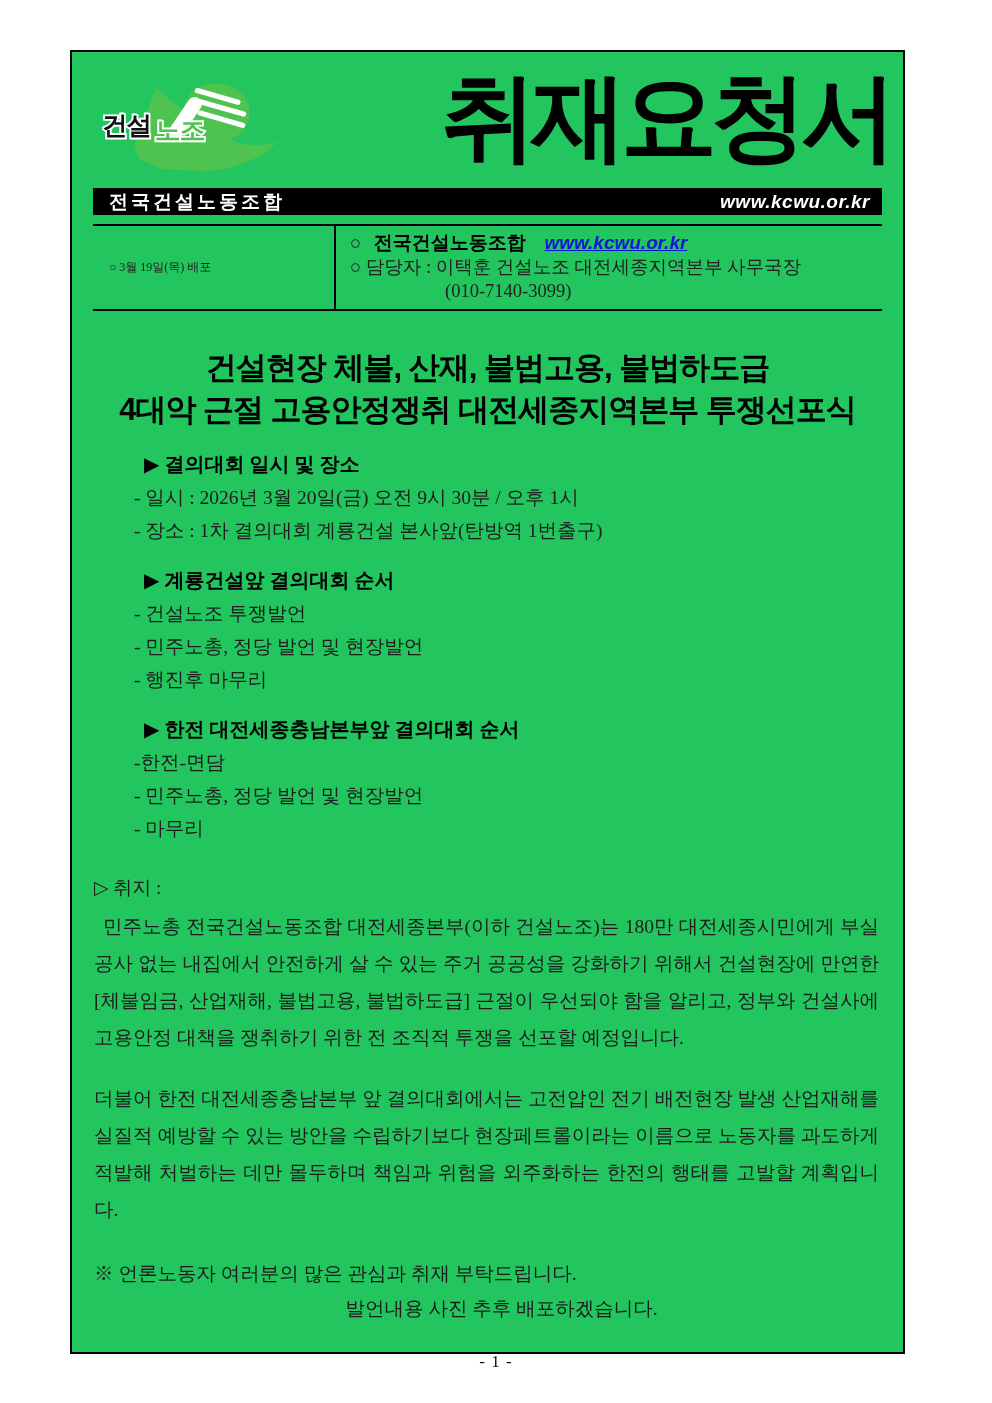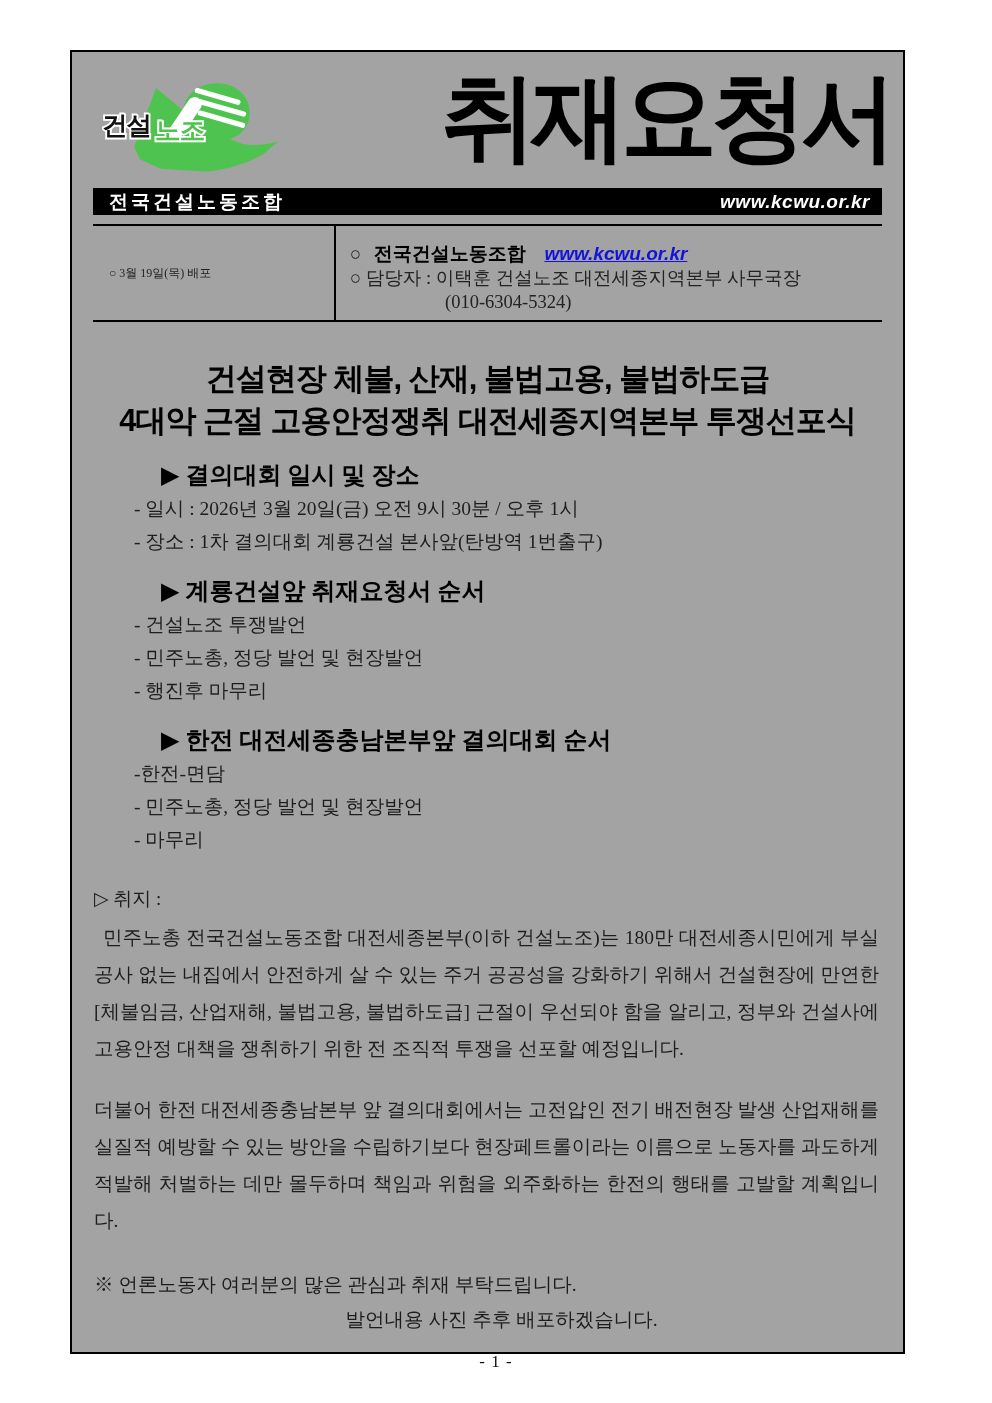--- a/index.html
+++ b/index.html
@@ -16,21 +16,21 @@
     font-family:"Liberation Serif","DejaVu Serif",serif;
     color:#1c1c1c;
     overflow:hidden;
     margin:0 auto;
   }
   .doc-box{
     position:absolute;left:70px;top:50px;
     width:835px;height:1304px;
     border:2.5px solid #000;
     overflow:hidden;
-    background:#a3a3a3;
+    background:#22c55e;
   }
   
   .masthead{position:relative;height:136px;}
   .logo-wrap{position:absolute;left:30px;top:26px;width:180px;height:96px;}
   .doc-title{
     position:absolute;right:12px;top:12px;
     font-family:Liberation Serif, serif;
     font-weight:900;font-size:96px;line-height:108px;
     letter-spacing:-6px;color:#000;white-space:nowrap;
   }
@@ -54,21 +54,21 @@
     margin:9px 21px 0 21px;
     border-top:2.5px solid #000;border-bottom:2.5px solid #000;
     display:flex;
   }
   .cell-left{
     width:243px;flex:0 0 243px;
     border-right:2px solid #000;
     display:flex;align-items:center;
     padding-left:16px;font-size:12px;color:#222;
   }
-  .cell-right{flex:1;padding:16px 6px 6px 14px;font-size:18.5px;line-height:24px;color:#222;}
+  .cell-right{flex:1;padding:5px 6px 6px 14px;font-size:18.5px;line-height:24px;color:#222;}
   .contact-row1 .bullet{margin-right:8px;}
   .contact-row1 .org-strong{
     font-family:"Liberation Sans","DejaVu Sans",sans-serif;
     font-weight:bold;color:#000;margin-right:14px;font-size:19px;
   }
   .contact-link{
     font-family:"Liberation Sans","DejaVu Sans",sans-serif;
     font-weight:bold;font-style:italic;font-size:19px;
     color:var(--link-blue,#1212dd);
     text-decoration:underline;cursor:pointer;
@@ -77,22 +77,22 @@
   
   .main-title{
     margin-top:36px;text-align:center;
     font-family:Liberation Sans, sans-serif;
     font-weight:800;font-size:31px;line-height:42px;
     letter-spacing:-1px;color:#000;
   }
   
   .section{margin:20px 40px 0 62px;}
   .section-heading{
-    font-weight:bold;font-size:24px;color:#000;
-    margin-left:27px;margin-bottom:4px;line-height:26px;
+    font-weight:bold;font-size:20px;color:#000;
+    margin-left:10px;margin-bottom:4px;line-height:26px;
   }
   .section-item{font-size:19.5px;line-height:33px;color:#1d1d1d;}
   .item-indent{margin-left:92px;}
   
   .purpose{margin:30px 24px 18px 22px;}
   .purpose-label{font-size:19px;line-height:25px;}
   .purpose-para{
     font-size:19.5px;line-height:37px;text-align:justify;color:#1d1d1d;
   }
   .para1{margin-top:8px;text-indent:9px;}
@@ -158,37 +158,37 @@
       <div class="cell-left">
         <span>○  3월 19일(목) 배포</span>
       </div>
       <div class="cell-right">
         <div class="contact-row1">
           <span class="bullet">○</span>
           <span class="org-strong">전국건설노동조합</span>
           <span class="contact-link">www.kcwu.or.kr</span>
         </div>
         <div class="contact-row2">○  담당자 : 이택훈 건설노조 대전세종지역본부 사무국장</div>
-        <div class="contact-row3">(010-6304-5324)</div>
+        <div class="contact-row3">(010-7140-3099)</div>
       </div>
     </div>
 
     <div class="main-title">
       <div>건설현장 체불, 산재, 불법고용, 불법하도급</div>
       <div>4대악 근절 고용안정쟁취 대전세종지역본부 투쟁선포식</div>
     </div>
 
     <div class="section">
       <div class="section-heading">▶ 결의대회 일시 및 장소</div>
       <div class="section-item">- 일시 : 2026년 3월 20일(금) 오전 9시 30분 / 오후 1시</div>
       <div class="section-item">- 장소 : 1차 결의대회 계룡건설 본사앞(탄방역 1번출구)</div>
     </div>
 
     <div class="section">
-      <div class="section-heading">▶ 계룡건설앞 취재요청서 순서</div>
+      <div class="section-heading">▶ 계룡건설앞 결의대회 순서</div>
       <div class="section-item">- 건설노조 투쟁발언</div>
       <div class="section-item">- 민주노총, 정당 발언 및 현장발언</div>
       <div class="section-item">- 행진후 마무리</div>
     </div>
 
     <div class="section">
       <div class="section-heading">▶ 한전 대전세종충남본부앞 결의대회 순서</div>
       <div class="section-item">-한전-면담</div>
       <div class="section-item">- 민주노총, 정당 발언 및 현장발언</div>
       <div class="section-item">- 마무리</div>

